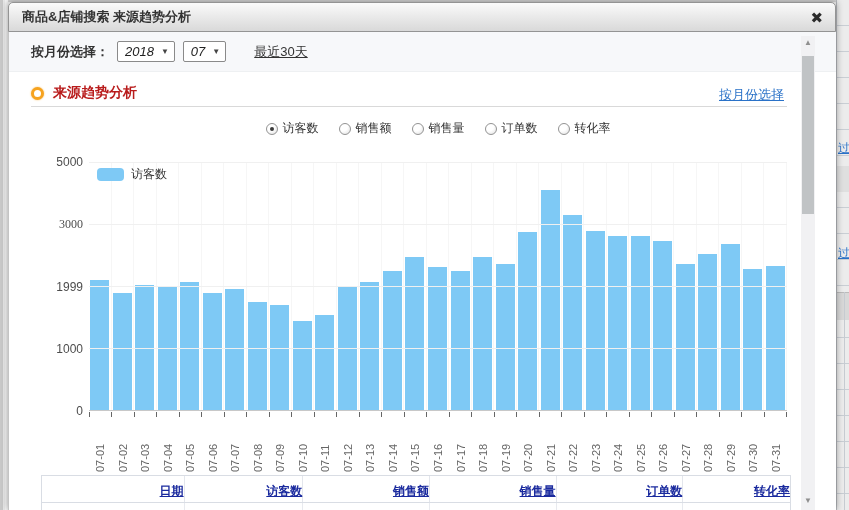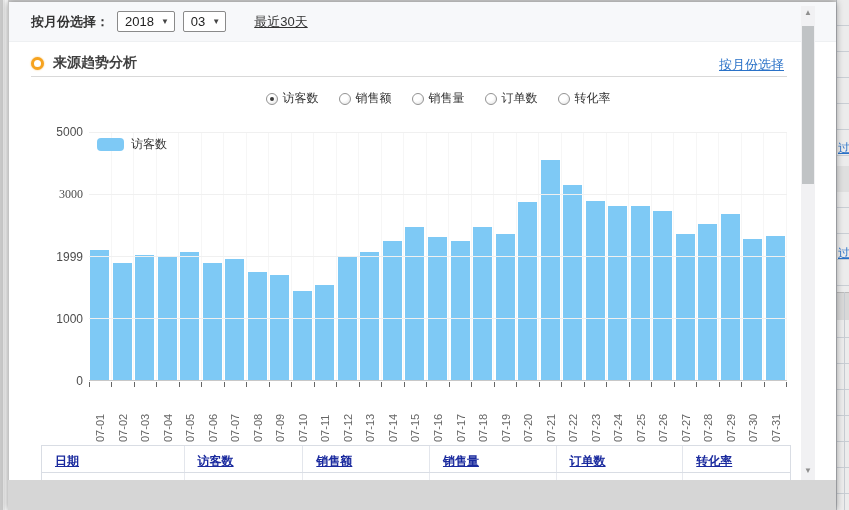--- a/index.html
+++ b/index.html
@@ -28,28 +28,28 @@
              font-weight:bold; color:#2b2b2b; cursor:pointer; }
   .dbody { position:relative; height:478px; background:#fff; overflow:hidden;
            border-left:1px solid #c4c4c4; }
 
   
   .selrow { position:absolute; left:0; top:0; width:100%; height:40px; background:#f7f8fa;
             border-bottom:1px solid #eef0f2; display:flex; align-items:center; padding-left:22px; }
   .sel-label { font-size:13px; font-weight:bold; color:#333; }
   .select { display:inline-flex; align-items:center; margin-left:8px; height:21px;
             background:#fff; border:1px solid #8a8a8a; border-radius:2px; padding:0 5px 0 7px;
-            font-size:13px; color:#222; cursor:pointer; }
+            font-size:13px; color:#222; cursor:pointer;font-style:italic; }
   .select .arr { font-size:8px; color:#444; margin-left:7px; }
   .recent-link { margin-left:28px; font-size:13px; color:#333; text-decoration:underline; cursor:pointer; }
 
   
   .dot-icon { position:absolute; left:22px; top:55px; width:13px; height:13px; border-radius:50%;
               border:3px solid #f6a31f; background:#fff; box-shadow:0 0 2px #f9c06a; }
-  .sec-title { position:absolute; left:44px; top:52px; font-size:14px; font-weight:bold; color:#404040; }
+  .sec-title { position:absolute; left:44px; top:52px; font-size:14px; font-weight:bold; color:#b91c1c; }
   .dl-link { position:absolute; right:52px; top:54px; font-size:13px; color:#2a72c8;
              text-decoration:underline; cursor:pointer; }
   .sec-hr { position:absolute; left:22px; top:74px; width:756px; height:0; border-top:1px solid #d9d9d9; }
 
   
   .metric-row { position:absolute; left:80px; top:88px; width:698px; display:flex;
                 justify-content:center; gap:20px; }
   .metric { display:flex; align-items:center; gap:5px; font-size:12px; color:#333; cursor:pointer; }
   .radio { width:12px; height:12px; border-radius:50%; border:1px solid #939393;
            background:radial-gradient(circle at 35% 30%,#fff 40%,#dedede); position:relative; }
@@ -69,21 +69,21 @@
   .ticks { position:absolute; left:80px; top:380px; width:698px; height:5px; display:flex;
            border-left:1px solid #666; }
   .ticks i { flex:1; border-right:1px solid #666; }
   .xlabels { position:absolute; left:80px; top:390px; width:698px; height:50px; display:flex; }
   .xl { flex:1; display:flex; justify-content:center; }
   .xl span { writing-mode:vertical-rl; transform:rotate(180deg); font-size:11px; color:#666; }
 
   
   .datatable { position:absolute; left:32px; top:443px; width:750px; }
   .trow { display:flex; background:#fff; }
-  .thead { border:1px solid #d9dde4; height:28px; }
+  .thead { border:1px solid #d9dde4; height:28px;text-align:right; }
   .th { padding:7px 0 0 13px; font-size:12px; font-weight:bold; border-right:1px solid #e3e6ec; }
   .th:last-child { border-right:none; }
   .th span { color:#1a2a9e; text-decoration:underline; cursor:pointer; }
   .tsliver { border-left:1px solid #d9dde4; border-right:1px solid #d9dde4; height:8px; }
   .td { border-right:1px solid #e8eaef; height:100%; }
   .td:last-child { border-right:none; }
 
   
   .sbar { position:absolute; left:792px; top:4px; width:14px; height:474px; background:#f1f1f3; }
   .sarrow { position:absolute; left:0; width:14px; height:14px; text-align:center;
@@ -97,31 +97,35 @@
 <div class="bg-right">
   <div class="rows"></div>
   <div class="band1"></div>
   <span class="bg-link" style="top:140px;">过</span>
   <span class="bg-link" style="top:245px;">过</span>
   <div class="band2"></div>
   <div class="vline"></div>
 </div>
 
 <div class="dialog">
+  <div class="titlebar">
+    <span>商品&amp;店铺搜索 来源趋势分析</span>
+    <span class="close-x">✖</span>
+  </div>
 
   <div class="dbody">
 
     <div class="selrow">
       <span class="sel-label">按月份选择：</span>
       <span class="select">
         <span>2018</span>
         <span class="arr">▼</span>
       </span>
       <span class="select">
-        <span>03</span>
+        <span>07</span>
         <span class="arr">▼</span>
       </span>
       <span class="recent-link">最近30天</span>
     </div>
 
     <div class="dot-icon"></div>
     <div class="sec-title">来源趋势分析</div>
     <div class="dl-link">按月份选择</div>
     <div class="sec-hr"></div>
 

